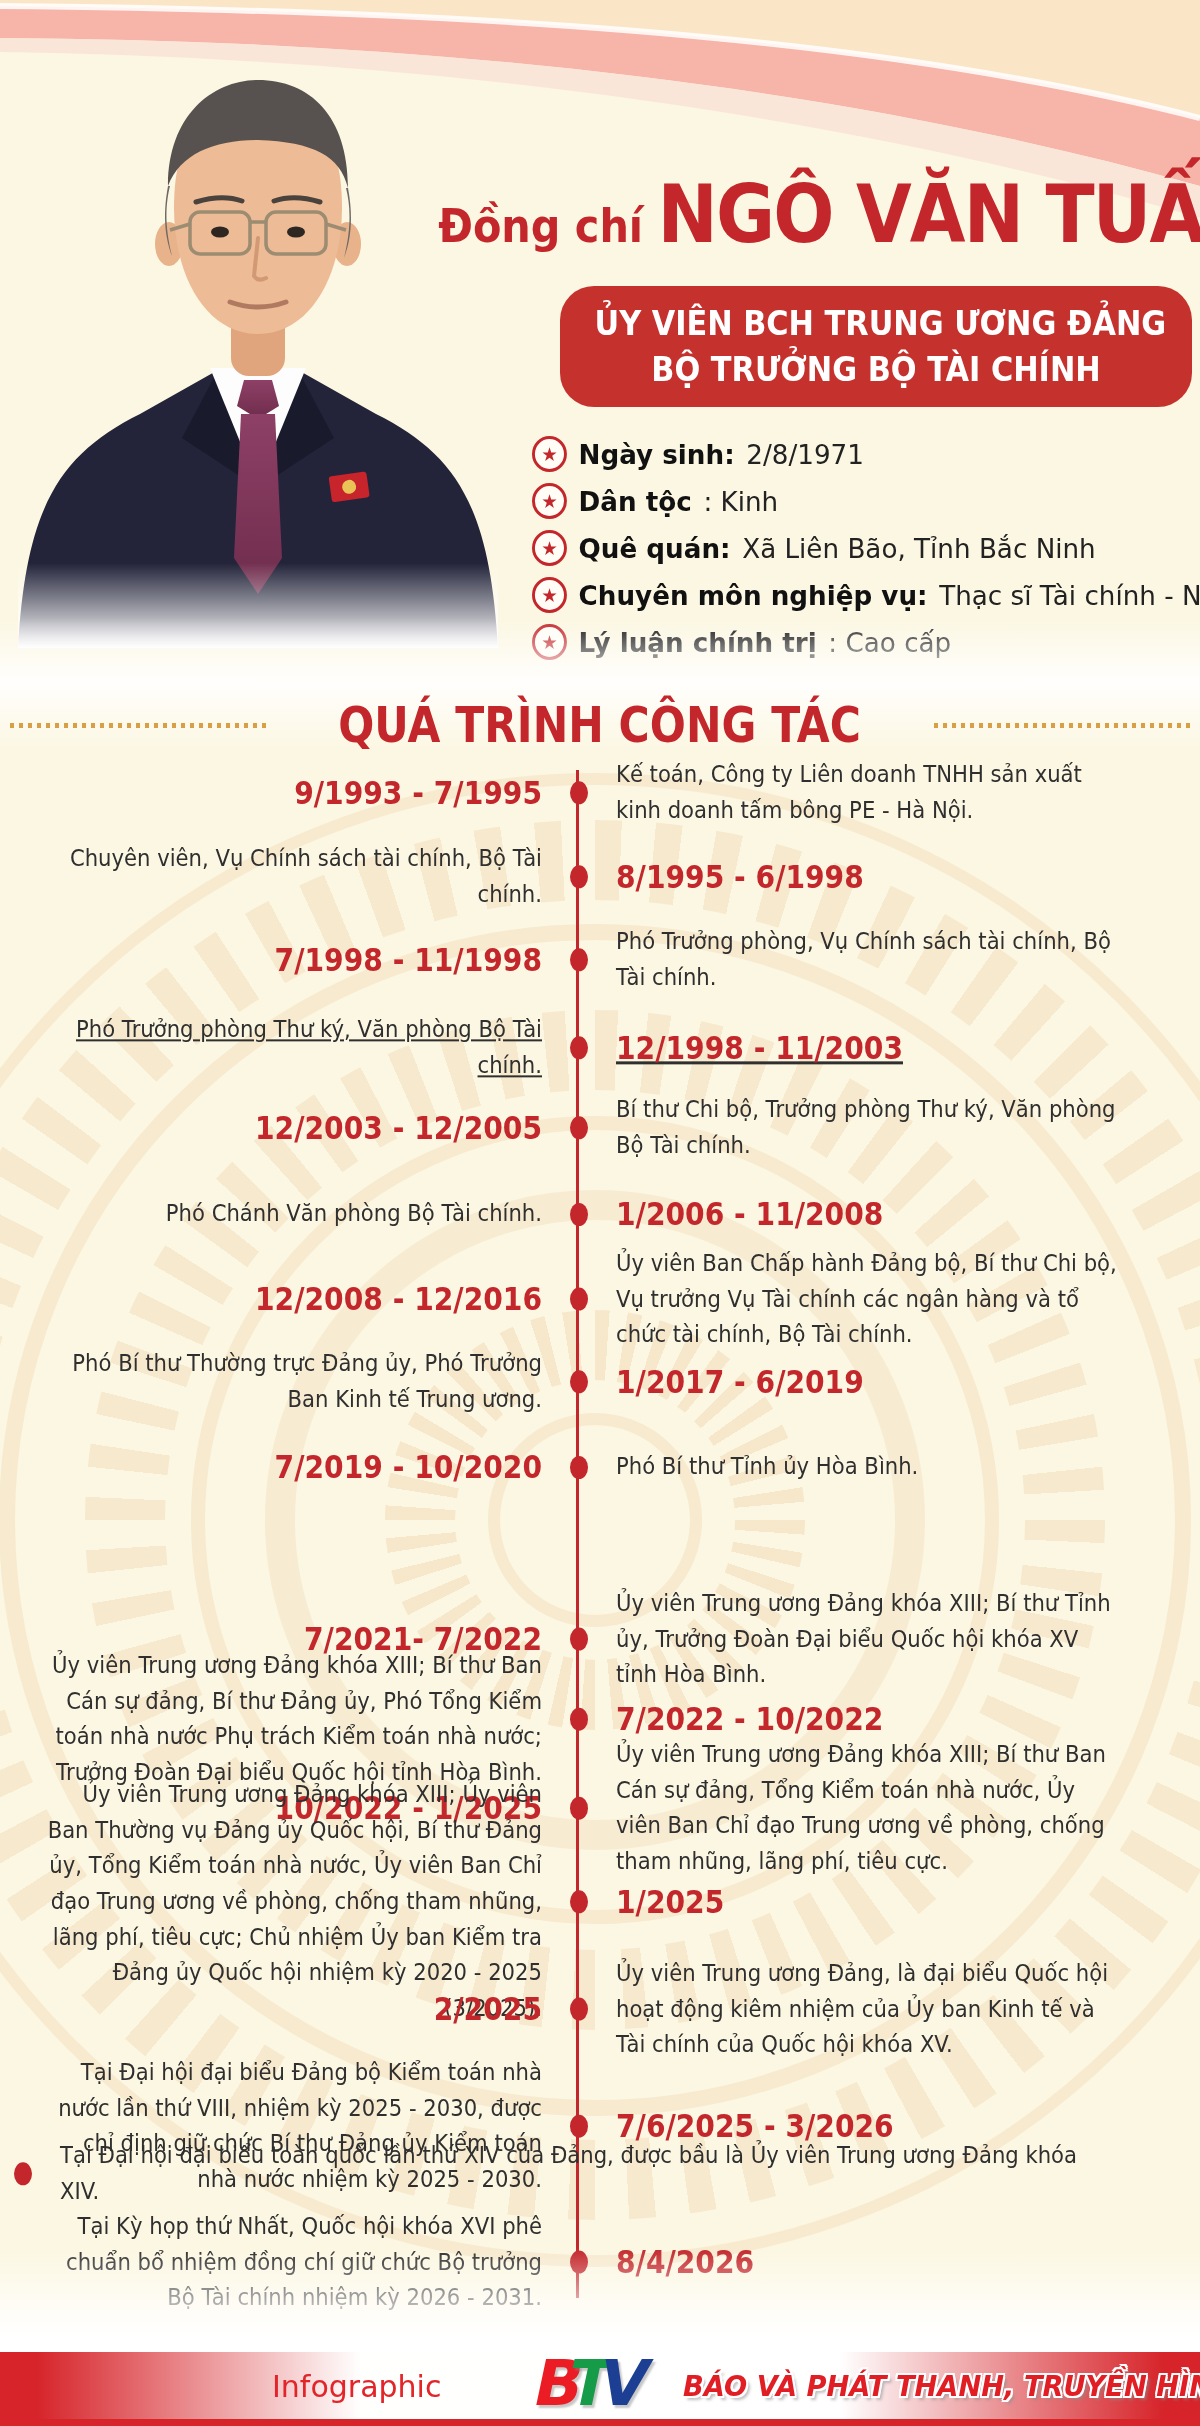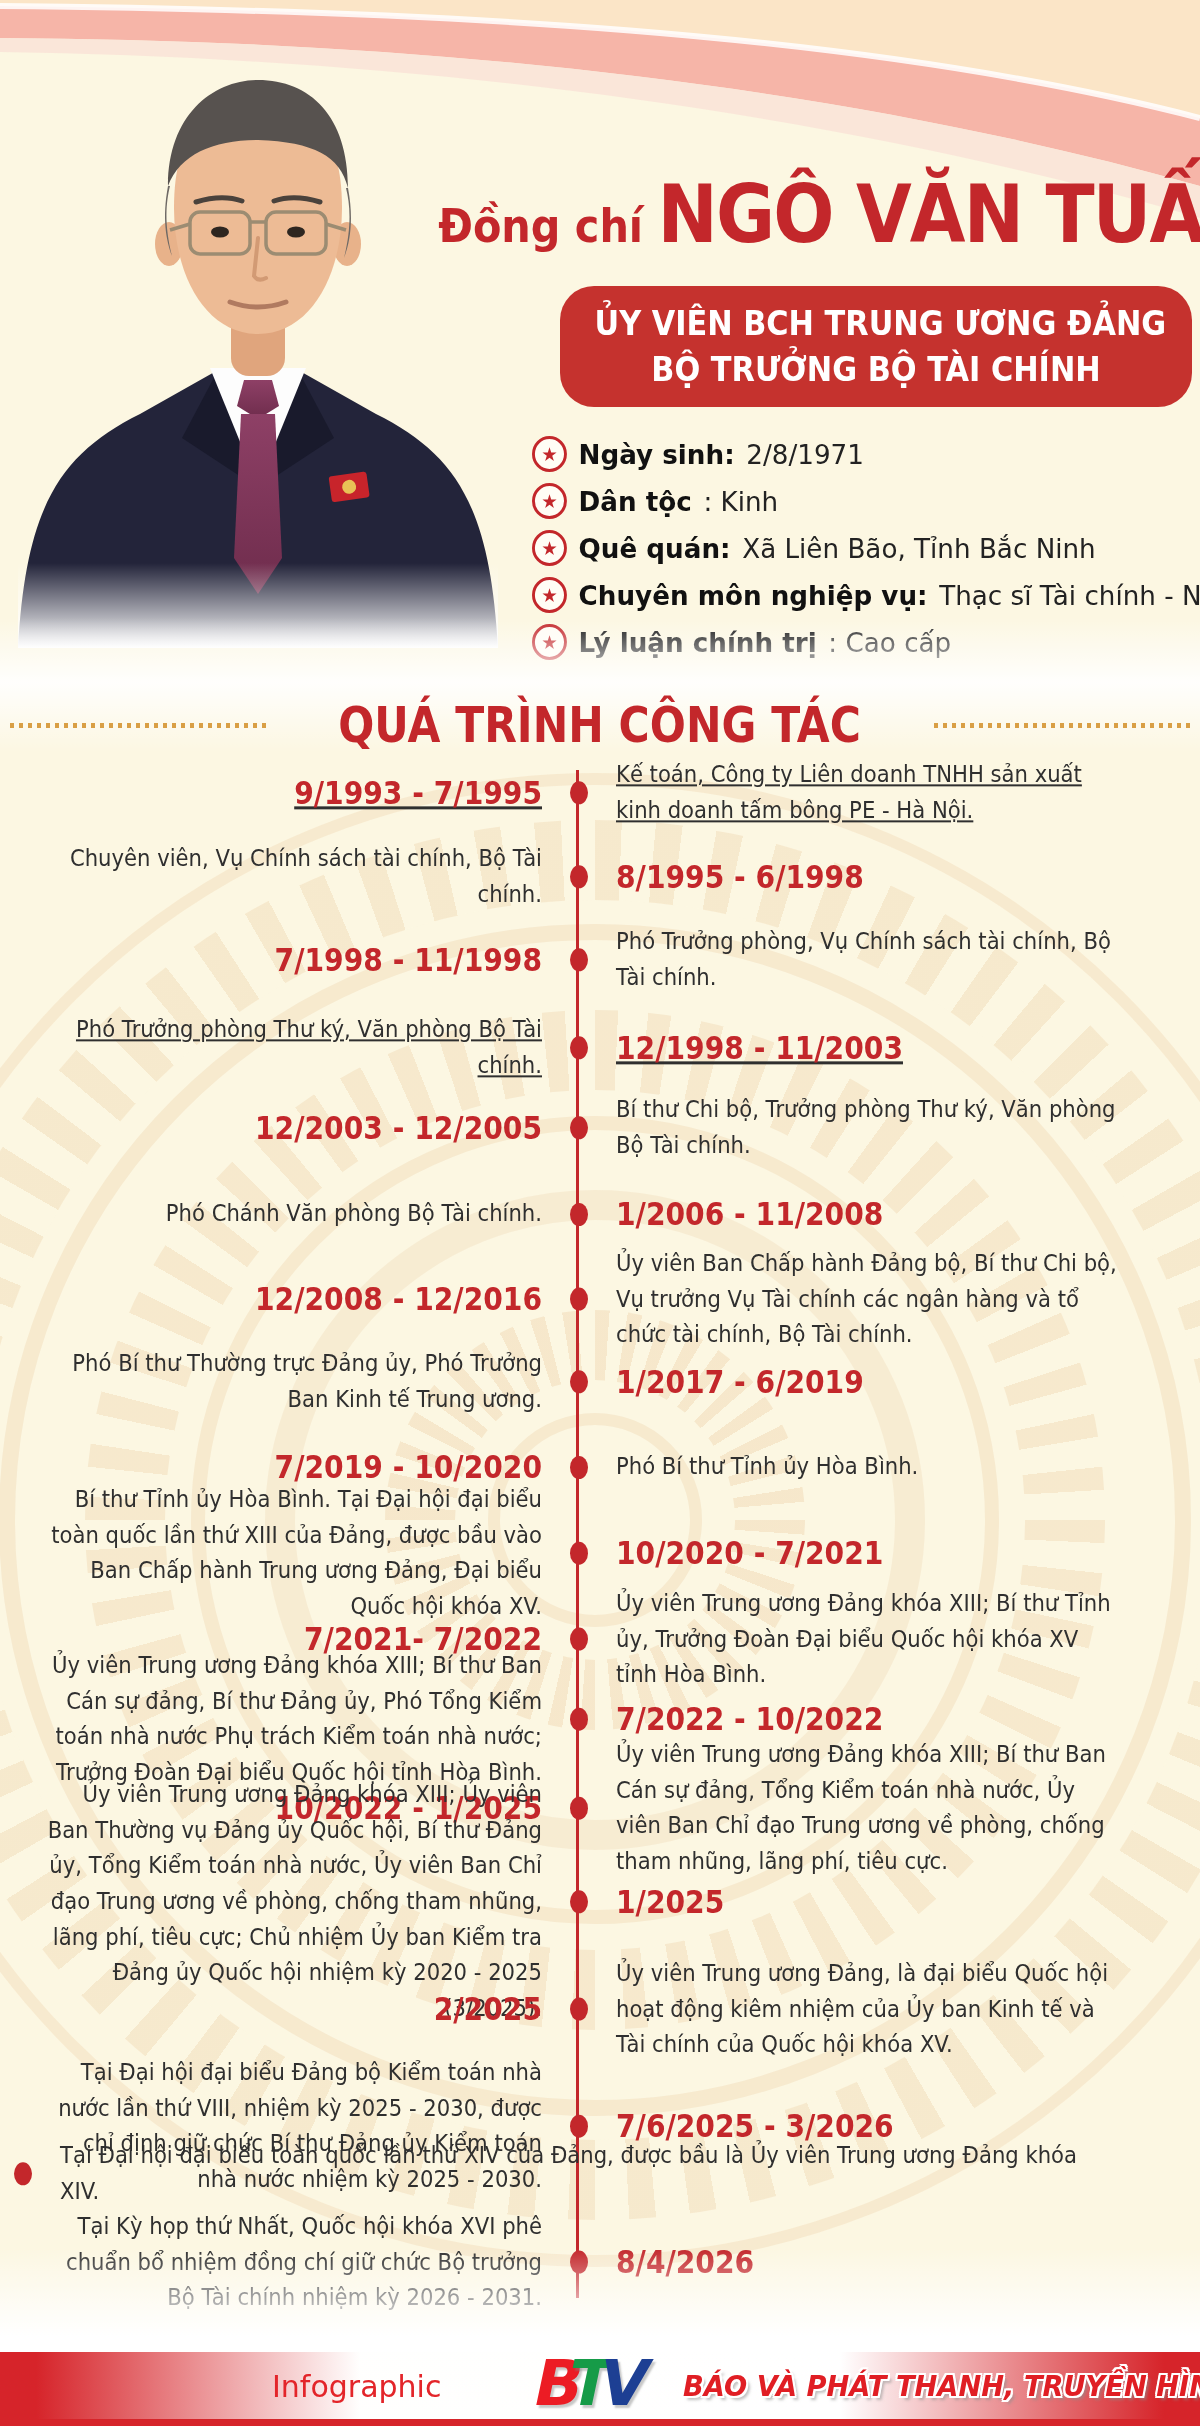--- a/index.html
+++ b/index.html
@@ -211,21 +211,21 @@
 
   <div class="band1"></div>
 
   <div class="section-head">
     <span class="dotline"></span>
     <span class="section-title">QUÁ TRÌNH CÔNG TÁC</span>
     <span class="dotline"></span>
   </div>
 
   <div class="timeline">
-  <div class="t-row" style="top: 33px; text-decoration: underline;">
+  <div class="t-row" style="top: 33px;">
     <div class="t-left">
           <div class="t-date align-r">9/1993 - 7/1995</div>
         </div>
     <div class="t-dot-wrap">
           <span class="t-dot"></span>
         </div>
     <div class="t-right">
           <div class="t-text align-l">Kế toán, Công ty Liên doanh TNHH sản xuất kinh doanh tấm bông PE - Hà Nội.</div>
         </div>
   </div>
@@ -319,31 +319,20 @@
           <div class="t-date align-r">7/2019 - 10/2020</div>
         </div>
     <div class="t-dot-wrap">
           <span class="t-dot"></span>
         </div>
     <div class="t-right">
           <div class="t-text align-l">Phó Bí thư Tỉnh ủy Hòa Bình.</div>
         </div>
   </div>
 
-  <div class="t-row" style="top: 793px;">
-    <div class="t-left">
-          <div class="t-text align-r">Bí thư Tỉnh ủy Hòa Bình. Tại Đại hội đại biểu toàn quốc lần thứ XIII của Đảng, được bầu vào Ban Chấp hành Trung ương Đảng, Đại biểu Quốc hội khóa XV.</div>
-        </div>
-    <div class="t-dot-wrap">
-          <span class="t-dot"></span>
-        </div>
-    <div class="t-right">
-          <div class="t-date align-l">10/2020 - 7/2021</div>
-        </div>
-  </div>
 
   <div class="t-row" style="top: 879px;">
     <div class="t-left">
           <div class="t-date align-r">7/2021- 7/2022</div>
         </div>
     <div class="t-dot-wrap">
           <span class="t-dot"></span>
         </div>
     <div class="t-right">
           <div class="t-text align-l">Ủy viên Trung ương Đảng khóa XIII; Bí thư Tỉnh ủy, Trưởng Đoàn Đại biểu Quốc hội khóa XV tỉnh Hòa Bình.</div>

